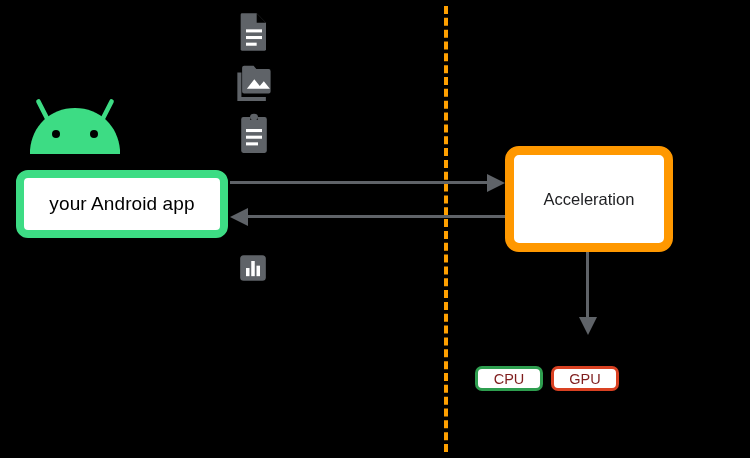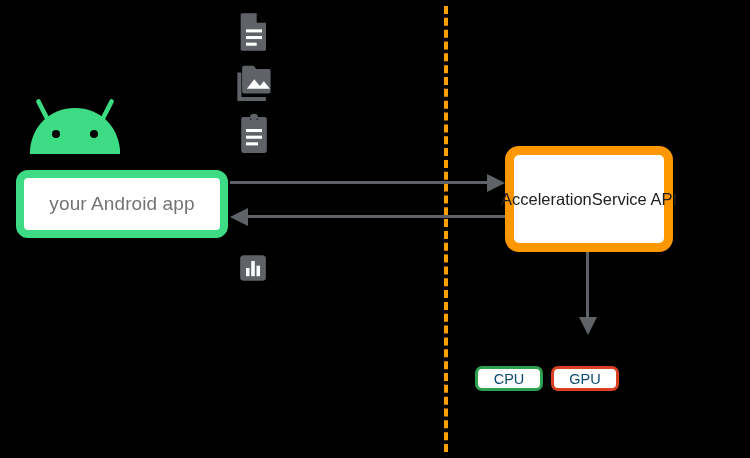--- a/index.html
+++ b/index.html
@@ -37,21 +37,21 @@
     box-sizing: border-box;
     background: #ffffff;
     border: 8px solid #3ddc84;
     border-radius: 12px;
     display: flex;
     align-items: center;
     justify-content: center;
   }
   .app-box-label {
     font-size: 19px;
-    color: #737373;
+    color: #000000;
     letter-spacing: 0.1px;
     white-space: nowrap;
   }
 
   
   .api-box {
     position: absolute;
     left: 505px;
     top: 146px;
     width: 168px;
@@ -122,21 +122,21 @@
   .chip {
     position: absolute;
     box-sizing: border-box;
     background: #ffffff;
     border-radius: 7px;
     display: flex;
     align-items: center;
     justify-content: center;
     height: 25px;
     font-size: 14.5px;
-    color: #0c4a6e;
+    color: #7f1d1d;
   }
   .chip-cpu {
     left: 475px;
     top: 366px;
     width: 68px;
     border: 3px solid #2e9e4f;
   }
   .chip-gpu {
     left: 551px;
     top: 366px;
@@ -206,21 +206,20 @@
   <div class="divider"></div>
 
   <div class="arrow-line h-line" style="left:230px; top:181px; width:258px;"></div>
   <div class="arrow-head head-right" style="left:487px; top:173.5px;"></div>
 
   <div class="arrow-line h-line" style="left:248px; top:215px; width:257px;"></div>
   <div class="arrow-head head-left" style="left:230px; top:207.5px;"></div>
 
   <div class="api-box">
     <span class="api-box-line">Acceleration</span>
-    <span class="api-box-line">Service API</span>
   </div>
 
   <div class="arrow-line v-line" style="left:586px; top:252px; height:66px;"></div>
   <div class="arrow-head head-down" style="left:578.5px; top:317px;"></div>
 
   <div class="chip chip-cpu">
     <span>CPU</span>
   </div>
   <div class="chip chip-gpu">
     <span>GPU</span>

